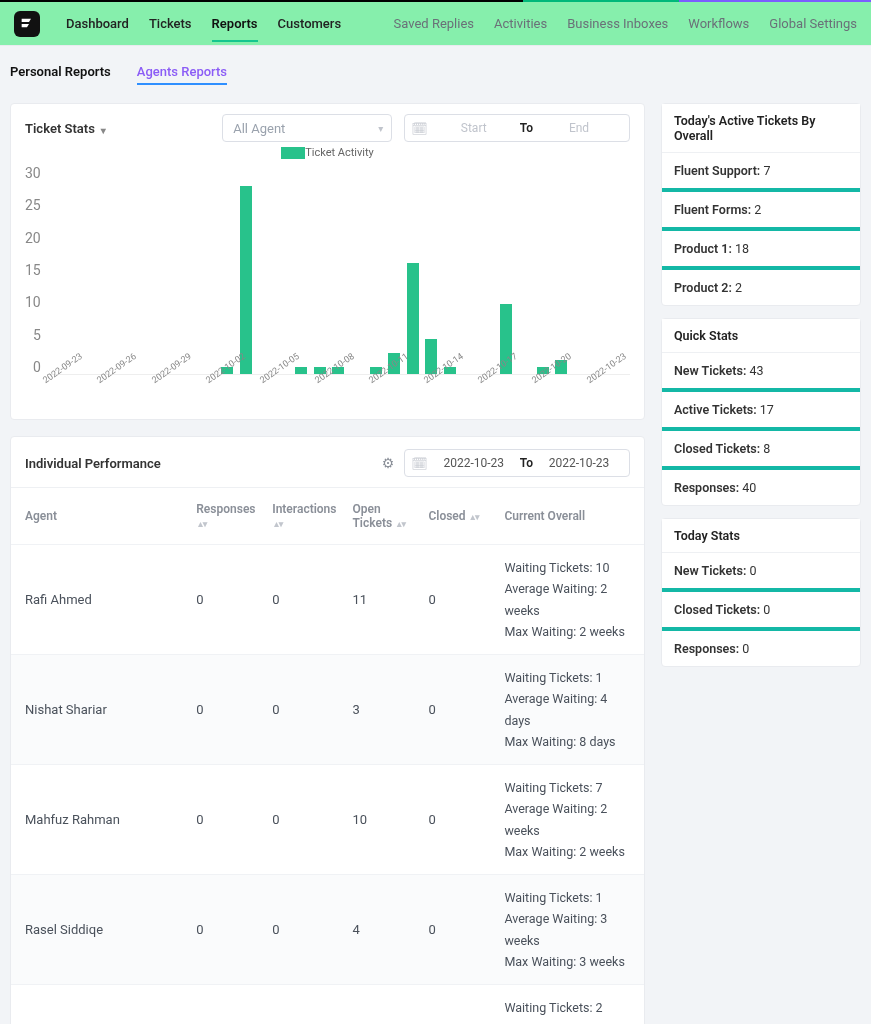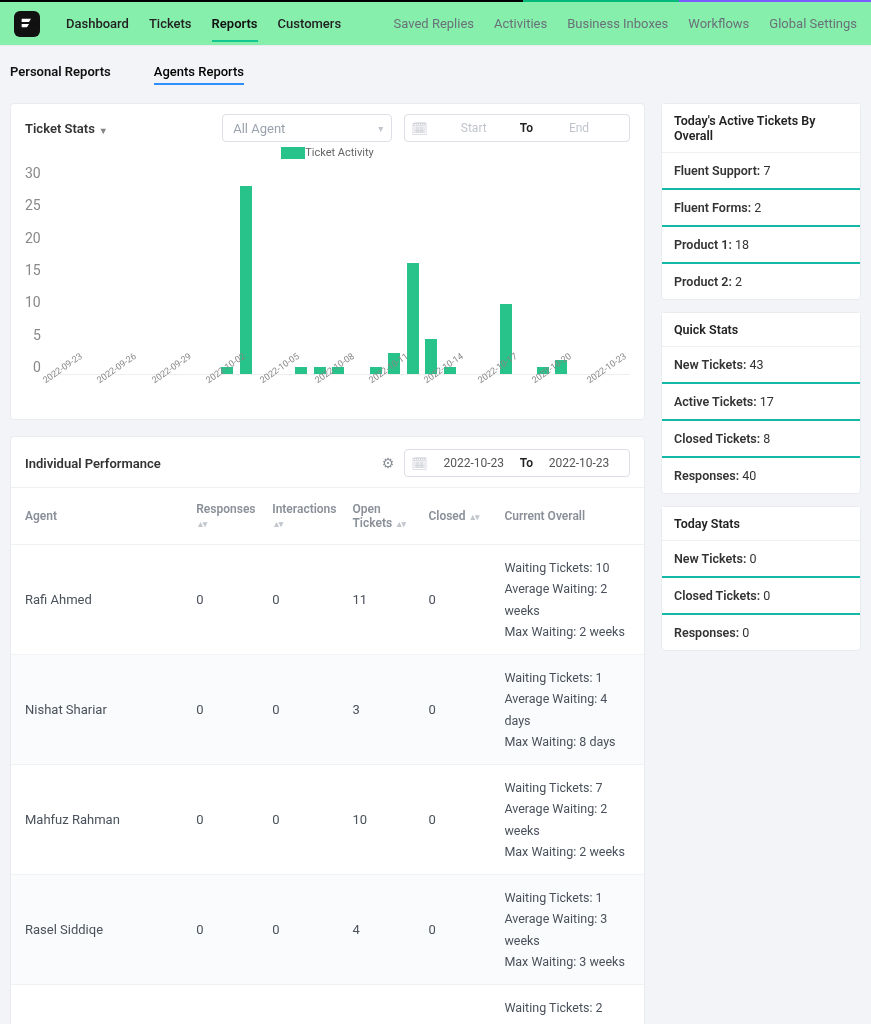--- a/index.html
+++ b/index.html
@@ -52,28 +52,28 @@
 .nav-item.active::after {
   content: "";
   position: absolute;
   left: 0; right: 0; bottom: 0;
   height: 2px;
   background: #16c68f;
 }
 
 
 .subtabs {
-  display: flex; gap: 43px;
+  display: flex; gap: 26px;
   padding: 18px 10px 6px;
   font-size: 13px;
 }
 .subtab { cursor: pointer; }
 .subtab.personal { color: #111 ; font-weight: 600; }
 .subtab.agents {
-  color: #000000; font-weight: 500;
+  color: #8b5cf6; font-weight: 500;
   position: relative; padding-bottom: 6px;
 }
 .subtab.agents::after {
   content: ""; position: absolute; left: 0; right: 0; bottom: 0; height: 2px; background: #2f8fff;
 }
 
 
 .page {
   display: flex;
   gap: 16px;
@@ -176,21 +176,21 @@
 .panel { margin-bottom: 12px; }
 .panel-head {
   padding: 9px 12px;
   font-weight: 600; font-size: 12.5px; color: #222;
   border-bottom: 1px solid #eef0f3;
   background: #fff;
 }
 .panel-row {
   padding: 10px 12px;
   font-size: 12.5px;
-  border-top: 2px solid #14b8a6;
+  border-top: 4px solid #14b8a6;
 }
 .panel-row:first-child { border-top: none; }
 .panel-row b { font-weight: 600; }
 </style>
 </head>
 <body>
 
 <div class="top-accent"></div>
 
 <div class="header">

